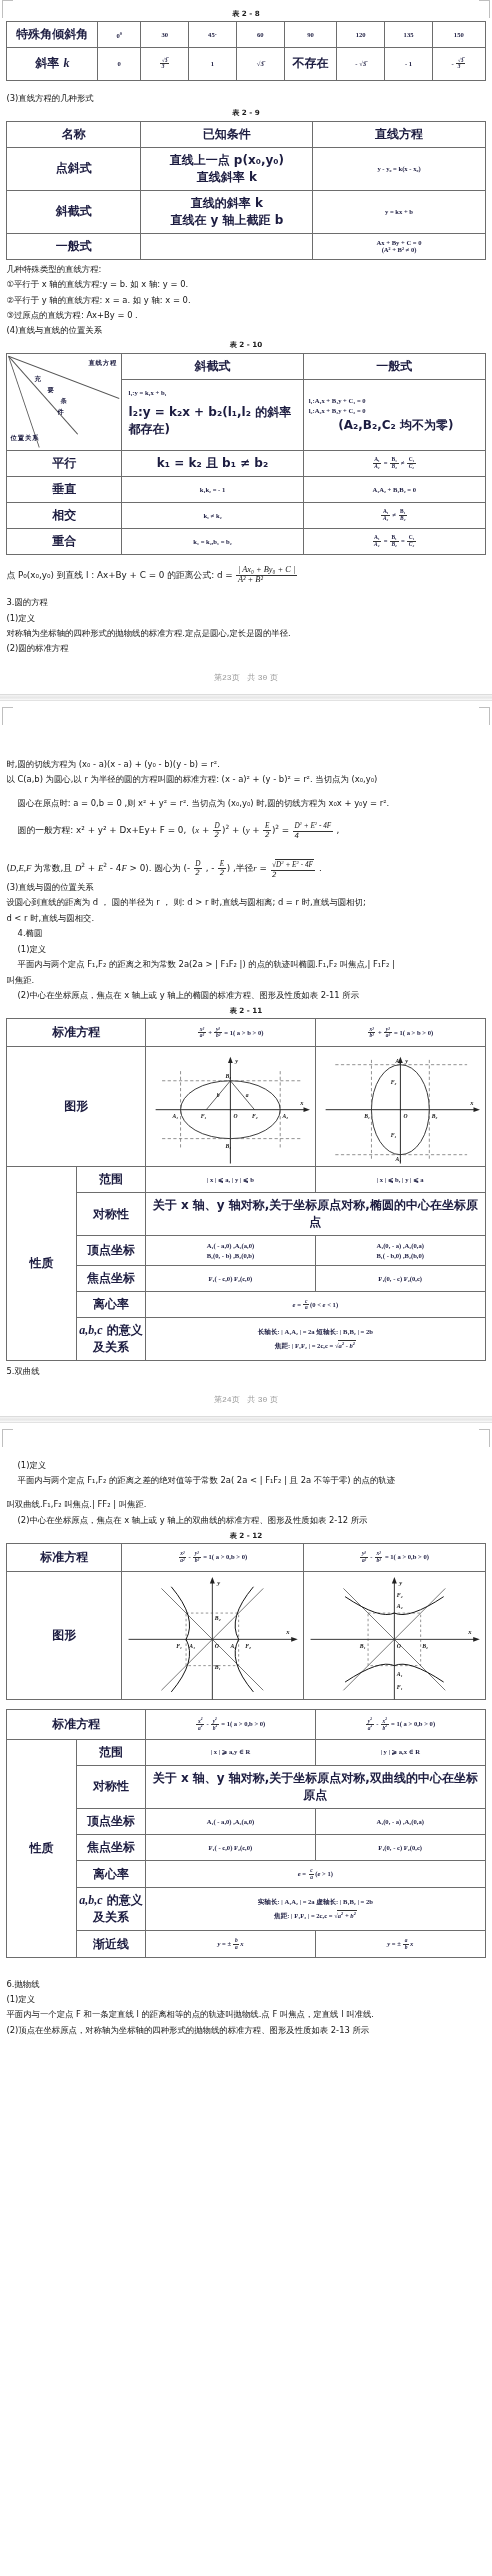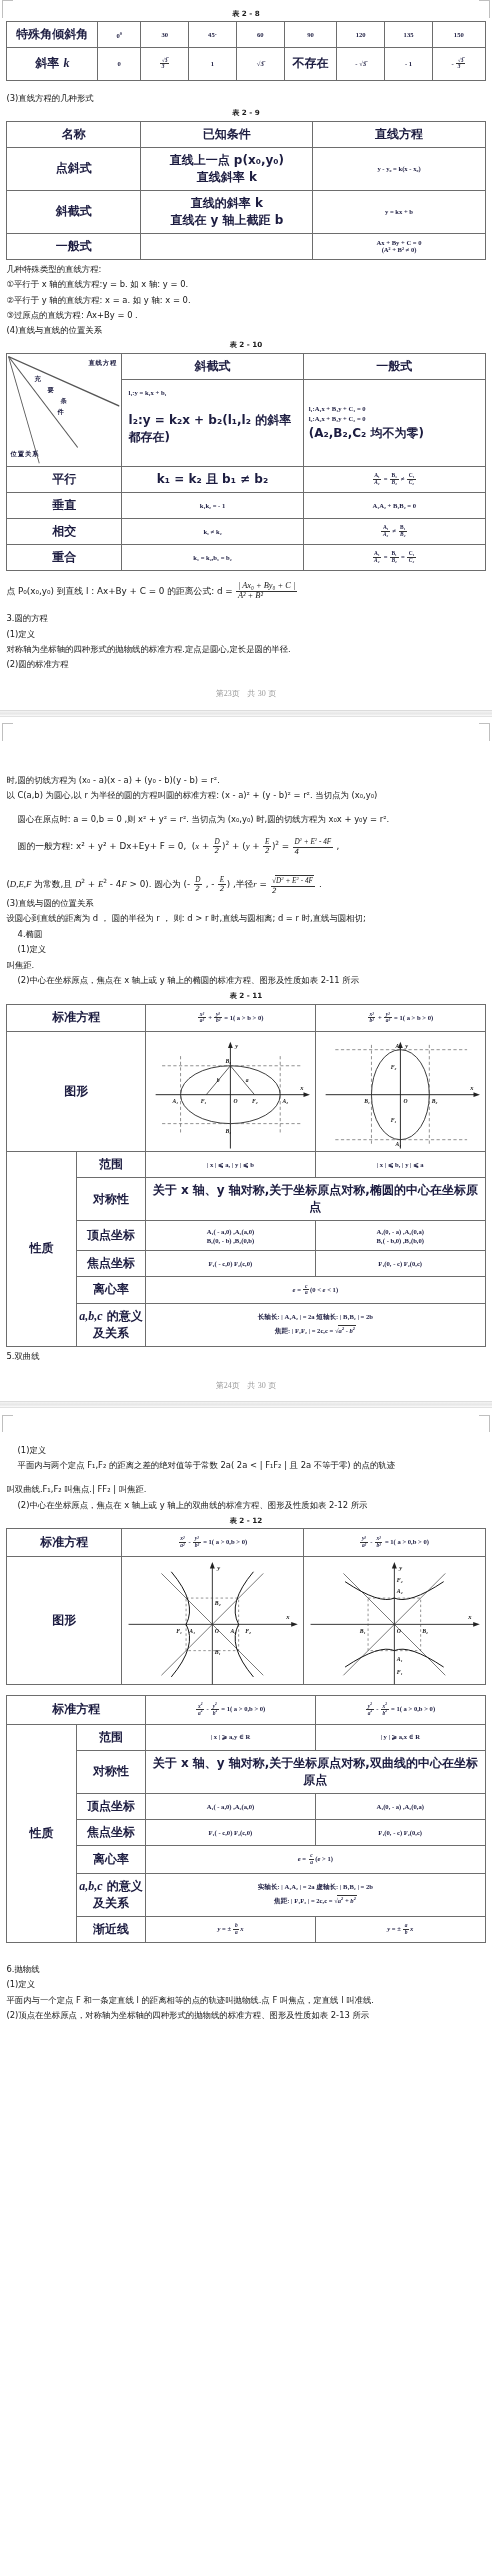--- a/index.html
+++ b/index.html
@@ -112,21 +112,21 @@
 
   
   .pg-footer {
     text-align: center;
     color: #9a9a9a;
     font-size: 8px;
     font-family: "DejaVu Sans", "Liberation Sans", sans-serif;
     padding: 14.4px 0 8px 0;
     position: relative;
   }
-  .pg-footer .num { font-family: Liberation Serif, serif; }
+  .pg-footer .num { font-family: Liberation Mono, monospace; }
   .spacer-sm { height: 6.4px; }
   .spacer-md { height: 14.4px; }
   .spacer-lg { height: 27px; }
   .spacer-xl { height: 48px; }
 </style>
 </head>
 <body>
 
 <div class="doc-viewer">
 
@@ -229,26 +229,26 @@
           <span class="lbl l-cond3">条</span>
           <span class="lbl l-cond4">件</span>
           <span class="lbl l-pos">位置关系</span>
         </td>
         <td class="zh" style="width:38%;height:17.6px">斜截式</td>
         <td class="zh" style="width:38%">一般式</td>
       </tr>
       <tr>
         <td style="text-align:left;padding-left:6.4px">
           <div style="margin:4.8px 0">l₁:y = k₁x + b₁</div>
-          <div class="zh" style="margin:16px 0">l₂:y = k₂x + b₂(l₁,l₂ 的斜率都存在)</div>
+          <div class="zh" style="margin:8px 0">l₂:y = k₂x + b₂(l₁,l₂ 的斜率都存在)</div>
         </td>
         <td style="text-align:left;padding-left:4.8px">
           <div style="margin:3.2px 0">l₁:A₁x + B₁y + C₁ = 0</div>
           <div style="margin:3.2px 0">l₂:A₂x + B₂y + C₂ = 0</div>
-          <div class="zh" style="margin:1.6px 0;">(A₂,B₂,C₂ 均不为零)</div>
+          <div class="zh" style="margin:1.6px 0;text-align:center">(A₂,B₂,C₂ 均不为零)</div>
         </td>
       </tr>
       <tr>
         <td class="zh">平行</td>
         <td class="zh">k₁ = k₂ 且 b₁ ≠ b₂</td>
         <td>
           <span class="frac"><span class="num">A₁</span><span class="den">A₂</span></span> =
           <span class="frac"><span class="num">B₁</span><span class="den">B₂</span></span> ≠
           <span class="frac"><span class="num">C₁</span><span class="den">C₂</span></span>
         </td>
@@ -327,23 +327,25 @@
 
   <div class="para" style="font-size:8.8px">
     (<span class="mth">D,E,F</span> 为常数,且 <span class="mth">D</span><sup>2</sup> + <span class="mth">E</span><sup>2</sup> - 4<span class="mth">F</span> &gt; 0). 圆心为 (-
     <span class="frac"><span class="num mth">D</span><span class="den">2</span></span> , -
     <span class="frac"><span class="num mth">E</span><span class="den">2</span></span>) ,半径<span class="mth">r</span> =
     <span class="frac"><span class="num"><span class="sqsign">√</span><span class="sqrt mth">D<sup>2</sup> + E<sup>2</sup> - 4F</span></span><span class="den">2</span></span> .
   </div>
 
   <div class="para">(3)直线与圆的位置关系</div>
   <div class="para">设圆心到直线的距离为 d ， 圆的半径为 r ， 则: d &gt; r 时,直线与圆相离; d = r 时,直线与圆相切;</div>
+  <div class="para">d &lt; r 时,直线与圆相交.</div>
 
   <div class="para indent">4.椭圆</div>
   <div class="para indent">(1)定义</div>
+  <div class="para indent">平面内与两个定点 F₁,F₂ 的距离之和为常数 2a(2a &gt; | F₁F₂ |) 的点的轨迹叫椭圆.F₁,F₂ 叫焦点,| F₁F₂ |</div>
   <div class="para">叫焦距.</div>
   <div class="para indent">(2)中心在坐标原点，焦点在 x 轴上或 y 轴上的椭圆的标准方程、图形及性质如表 2-11 所示</div>
 
   <div class="tbl-cap">表 2 - 11</div>
   <div class="tbl-wrap">
     <table class="m">
       <tbody>
             <tr>
         <td class="zh" colspan="2" style="width:29%">标准方程</td>
         <td style="width:35.5%;padding:7.2px 1.6px">

